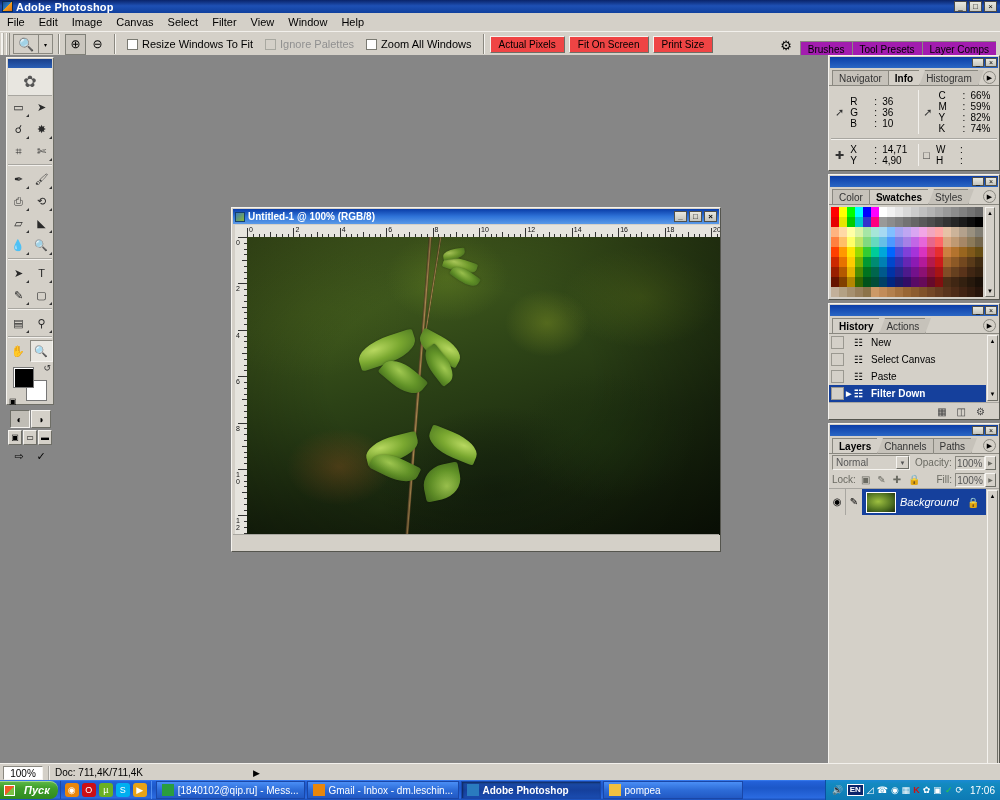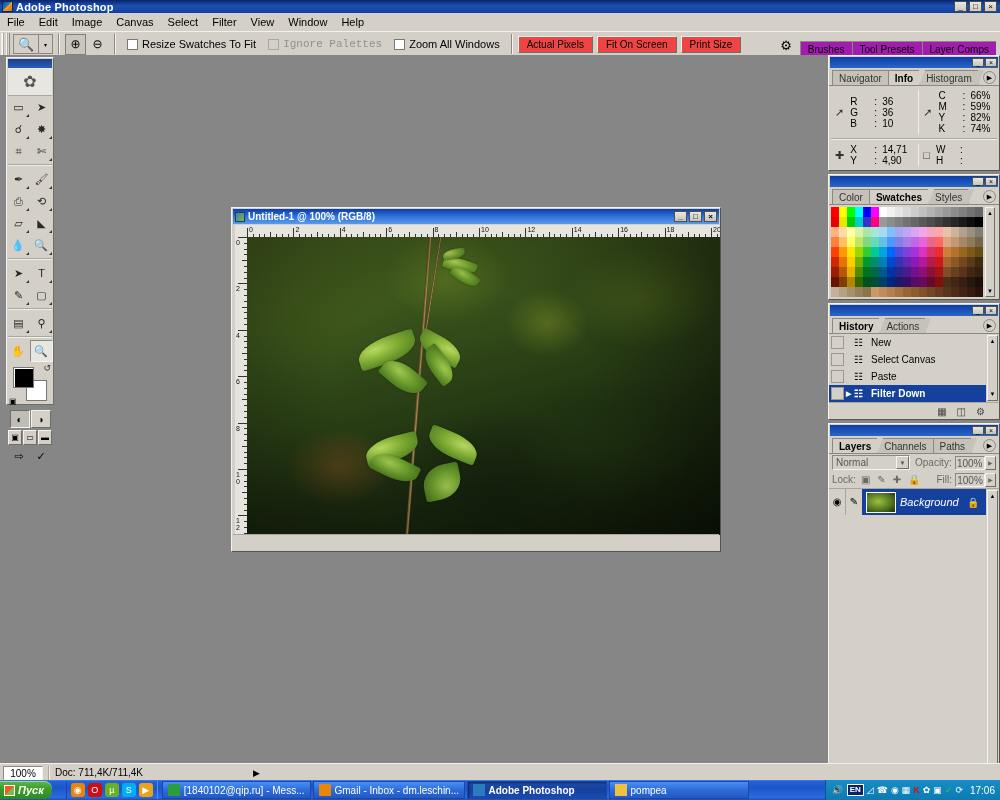--- a/index.html
+++ b/index.html
@@ -95,21 +95,21 @@
     border: 1px solid #d4d0c8;
     display: flex; align-items: center; justify-content: center;
     font-size: 12px; background: #d4d0c8;
   }
   .zbtn.sel { border: 1px solid #808078; background: #cac6be; }
   .cb-wrap { display: flex; align-items: center; margin: 0 6px; font-size: 11px; }
   .cb {
     width: 11px; height: 11px; border: 1px solid #7a7a72;
     background: #fff; margin-right: 4px; box-sizing: border-box;
   }
-  .cb-wrap.disabled { color: #909090; font-family: Liberation Mono, monospace; }
+  .cb-wrap.disabled { color: #909090; }
   .cb-wrap.disabled .cb { background: #d4d0c8; border-color: #a8a8a0; }
   .pbtn {
     height: 17px; padding: 0 8px;
     background: #ef4444;
     border: 1px solid; border-color: #f5f3ef #6e6e66 #6e6e66 #f5f3ef;
     font-size: 10px; display: flex; align-items: center; margin-right: 4px;
     box-sizing: border-box;
   }
   .palette-well {
     margin-left: auto; display: flex; align-items: flex-end; height: 24px;
@@ -448,24 +448,24 @@
                 border-right: 1px solid #f2f0ec; margin: 0 5px; }
   .status-arrow { font-size: 9px; margin: 0 6px; }
 
   
   .taskbar {
     position: absolute; left: 0; top: 780px; width: 1000px; height: 20px;
     background: linear-gradient(to bottom,#3c81f3 0%,#2361d8 8%,#1c57c8 40%,#2a6ae0 88%,#1a4fb8 100%);
     display: flex; align-items: center;
   }
   .startbtn {
-    height: 18px; margin: 1px 14px 1px 0; padding: 0 8px 0 4px;
+    height: 18px; margin: 1px 2px 1px 0; padding: 0 8px 0 4px;
     background: linear-gradient(to bottom,#5fbb49 0%,#3f9e2b 40%,#2f8a1f 100%);
     border-radius: 0 8px 8px 0;
-    display: flex; align-items: center; gap: 3px;
+    display: flex; align-items: center; gap: 9px;
     color: #fff; font-weight: bold; font-size: 11px;
     font-style: italic;
     box-shadow: inset 0 1px 0 rgba(255,255,255,0.4);
   }
   .startbtn .flag {
     width: 11px; height: 11px;
     background:
       linear-gradient(135deg,#f05a28 0 50%, #7ac143 50% 100%);
     border: 1px solid #fff; box-sizing: border-box;
   }
@@ -541,21 +541,21 @@
       <div class="big-icon">🔍</div>
       <div class="caret">▾</div>
     </div>
     <div class="sep-v"></div>
     <div class="zbtn sel">⊕</div>
     <div class="zbtn">⊖</div>
     <div class="sep-v"></div>
 
     <div class="cb-wrap">
       <span class="cb"></span>
-      <span>Resize Swatches To Fit</span>
+      <span>Resize Windows To Fit</span>
     </div>
     <div class="cb-wrap disabled">
       <span class="cb"></span>
       <span>Ignore Palettes</span>
     </div>
     <div class="cb-wrap">
       <span class="cb"></span>
       <span>Zoom All Windows</span>
     </div>
     <div class="sep-v"></div>

